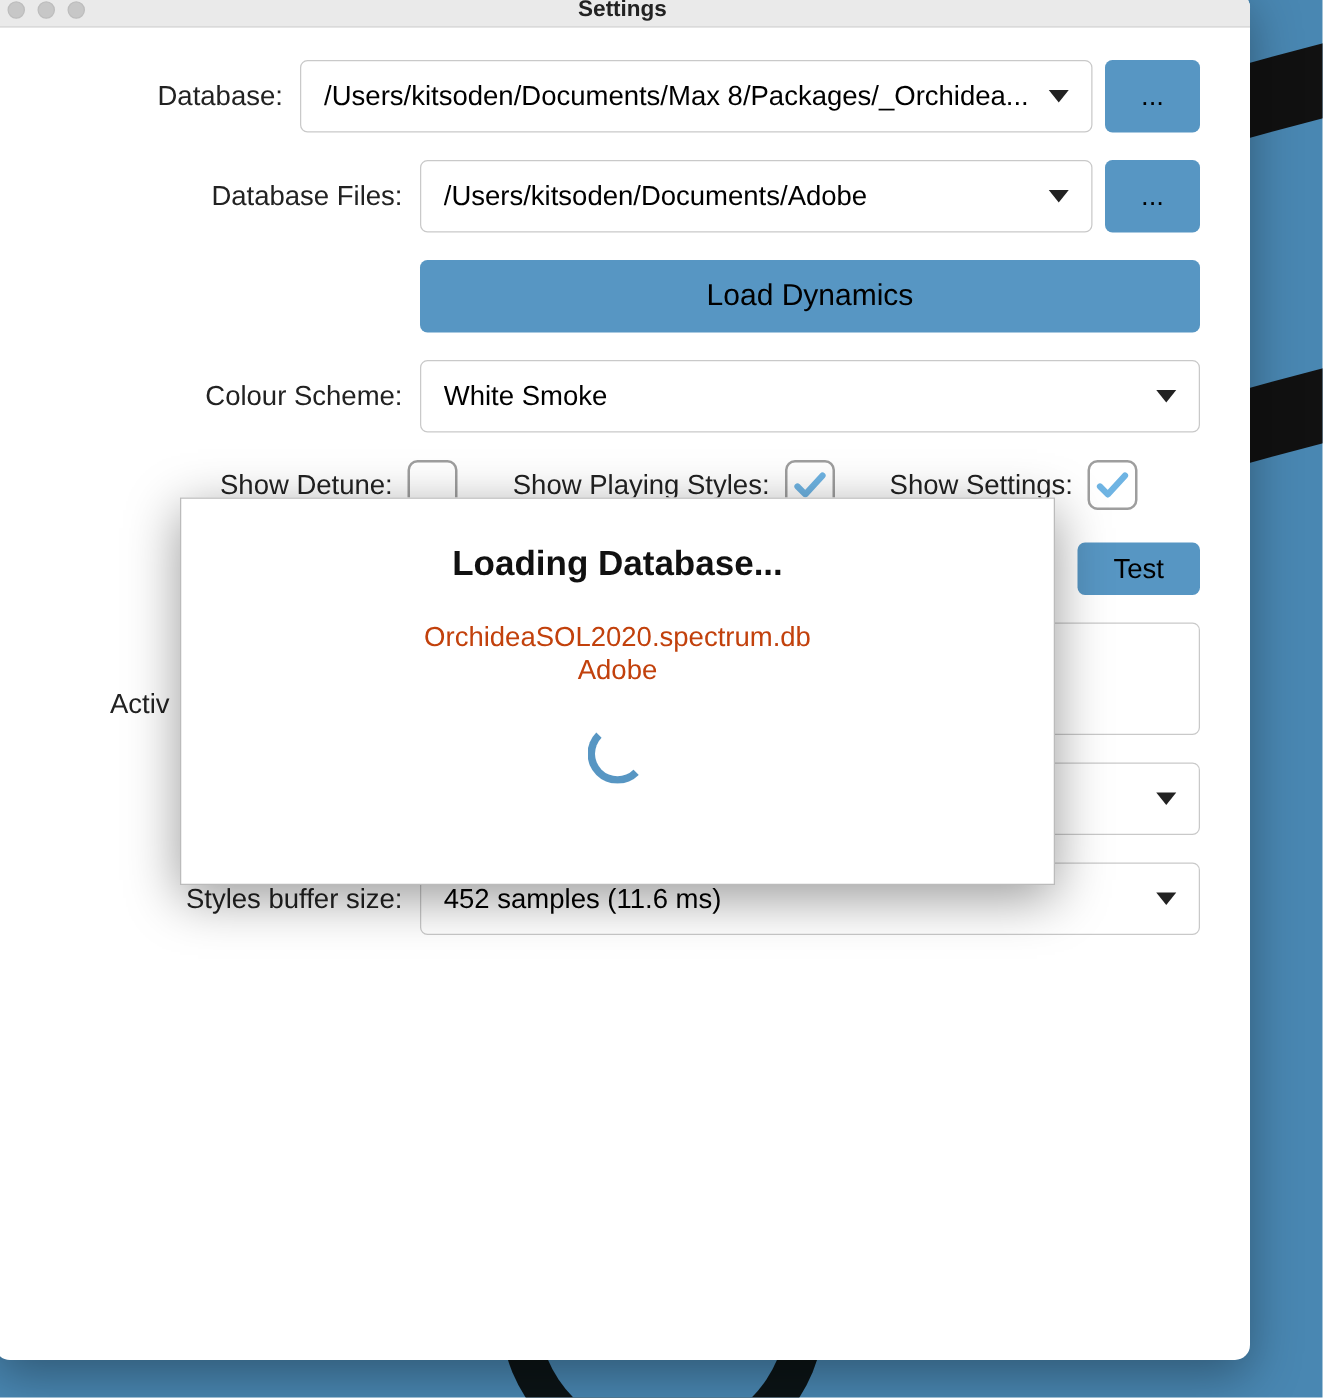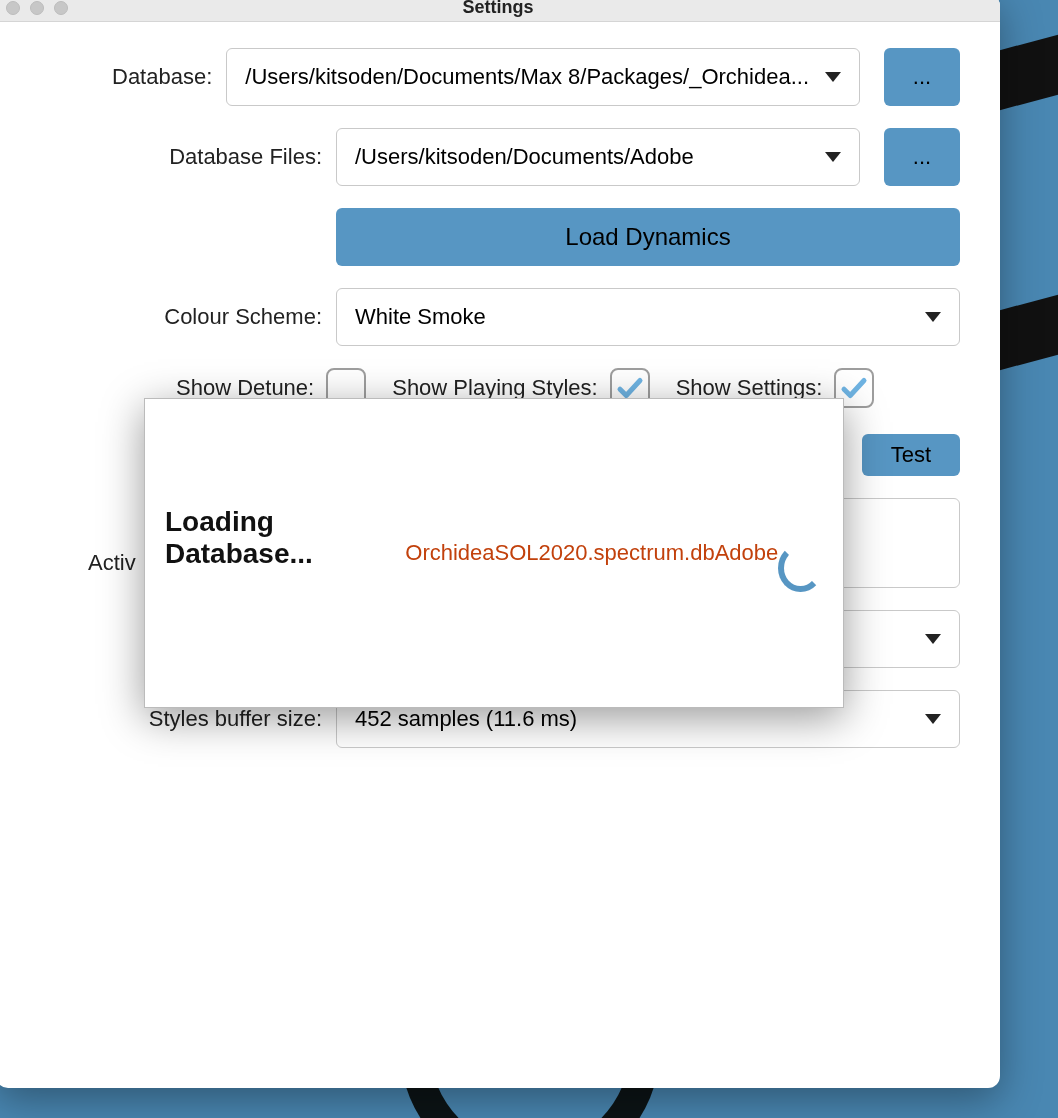--- a/index.html
+++ b/index.html
@@ -82,21 +82,21 @@
   .label {
     width: 320px;
     text-align:right;
     font-size:22px;
     color:#222;
     padding-right:14px;
   }
   .field-wrap {
     flex:1;
     display:flex;
-    gap:24px;
+    gap:10px;
     align-items:flex-start;
   }
   .select {
     flex:1;
     display:flex;
     align-items:center;
     justify-content:space-between;
     border:1px solid #c9c9c9;
     border-radius:6px;
     padding: 14px 18px;
@@ -137,20 +137,21 @@
     border-radius:6px;
     height:58px;
     font-size:24px;
     cursor:pointer;
     width:100%;
     font-weight:400;
   }
   .check-row {
     display:flex;
     align-items:center;
+    gap:18px;
     margin-left:160px;
     margin-bottom:26px;
   }
   .check-group { display:flex; align-items:center; gap:12px; margin-right:26px; }
   .check-label { font-size:22px; color:#222; }
   .checkbox {
     width:40px;height:40px;
     border:2px solid #9e9e9e;
     border-radius:8px;
     display:flex;
@@ -183,21 +184,21 @@
   .modal {
     position:absolute;
     left:148px;
     top:404px;
     width:700px;
     height:310px;
     background:#fff;
     border:1px solid #bbb;
     box-shadow: 0 10px 40px rgba(0,0,0,0.4);
     display:flex;
-    flex-direction:row;
+    flex-direction:column;
     align-items:center;
     padding: 36px 20px;
   }
   .modal-title {
     font-size:28px;
     font-weight:800;
     color:#111;
     margin-bottom:30px;
   }
   .modal-line { font-size:22px; color:#c2410c; text-align:center; }

